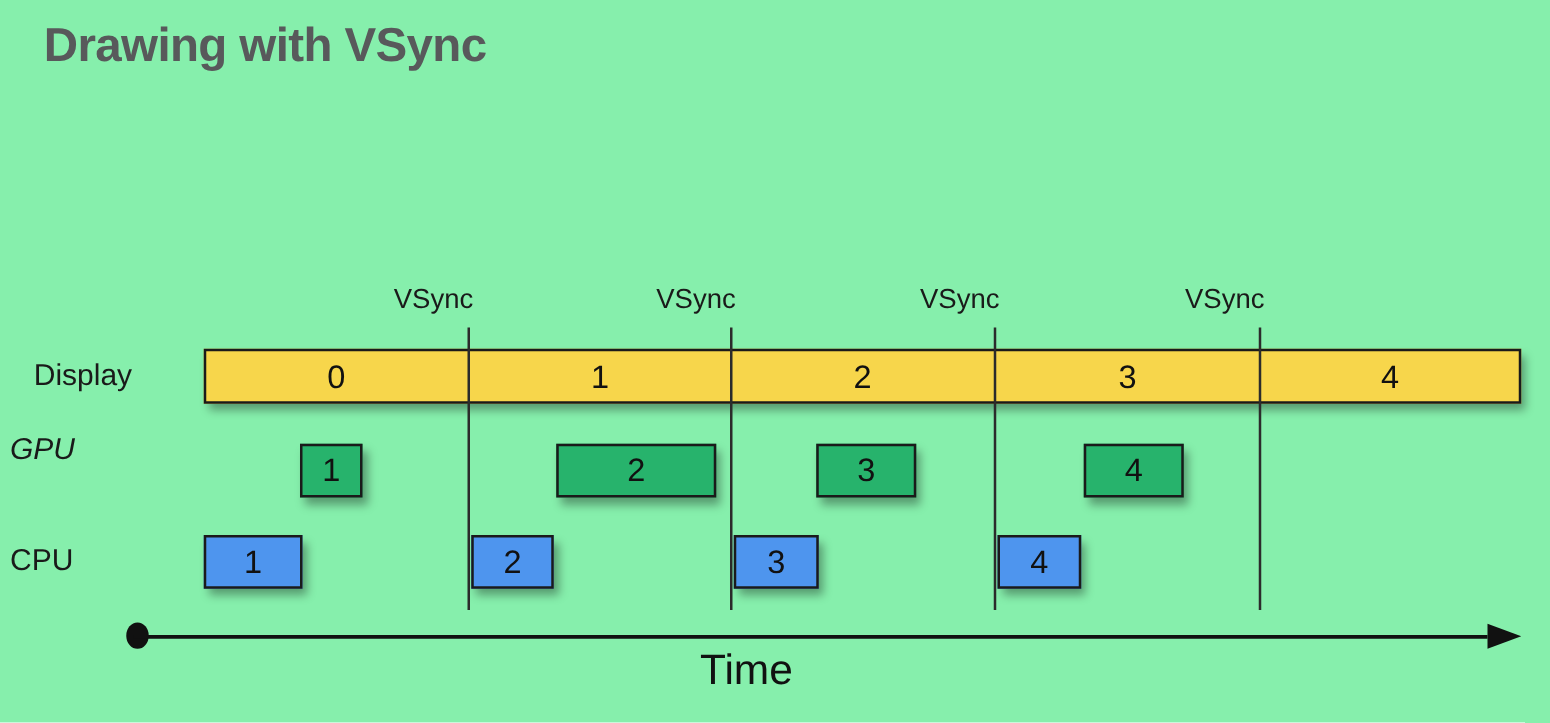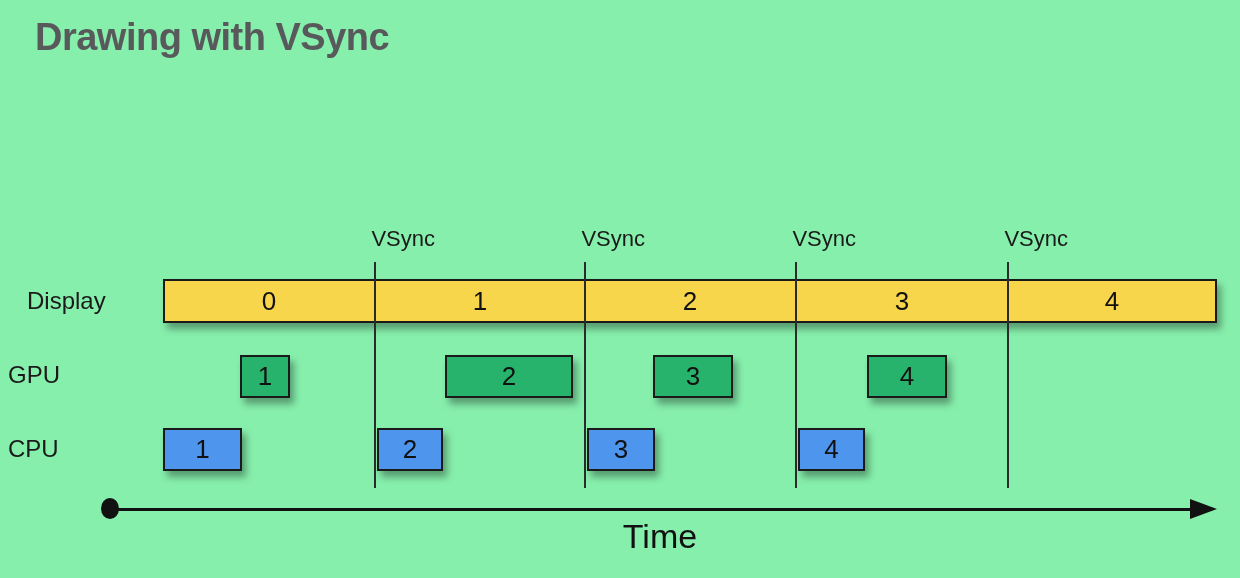--- a/index.html
+++ b/index.html
@@ -17,21 +17,21 @@
     left: 35px;
     top: 16px;
     font-size: 38px;
     font-weight: bold;
     letter-spacing: -0.5px;
   }
   .vsync-label {
     position: absolute;
     top: 226px;
     width: 120px;
-    text-align: right;
+    text-align: left;
     font-size: 22px;
     color: #1a1a1a;
     z-index: 6;
   }
   .vline {
     position: absolute;
     top: 262px;
     width: 2px;
     height: 226px;
     z-index: 3;
@@ -90,21 +90,21 @@
     width: 0;
     height: 0;
     border-top: 10px solid transparent;
     border-bottom: 10px solid transparent;
     z-index: 2;
   }
   .time-label {
     position: absolute;
     top: 517px;
     width: 200px;
-    text-align: center;
+    text-align: left;
     font-size: 34px;
     color: #111;
   }
 </style>
 </head>
 <body>
 
 <div id="slide">
   <div class="title" style="color: rgb(88, 89, 91);">Drawing with VSync</div>
 
@@ -131,20 +131,20 @@
       <div class="block" style="left: 445px; top: 355px; width: 124px; height: 39px; background: rgb(39, 179, 108); border-color: rgb(26, 26, 26);">2</div>
       <div class="block" style="left: 653px; top: 355px; width: 76px; height: 39px; background: rgb(39, 179, 108); border-color: rgb(26, 26, 26);">3</div>
       <div class="block" style="left: 867px; top: 355px; width: 76px; height: 39px; background: rgb(39, 179, 108); border-color: rgb(26, 26, 26);">4</div>
       <div class="block" style="left: 163px; top: 428px; width: 75px; height: 39px; background: rgb(78, 149, 238); border-color: rgb(26, 26, 26);">1</div>
       <div class="block" style="left: 377px; top: 428px; width: 62px; height: 39px; background: rgb(78, 149, 238); border-color: rgb(26, 26, 26);">2</div>
       <div class="block" style="left: 587px; top: 428px; width: 64px; height: 39px; background: rgb(78, 149, 238); border-color: rgb(26, 26, 26);">3</div>
       <div class="block" style="left: 798px; top: 428px; width: 63px; height: 39px; background: rgb(78, 149, 238); border-color: rgb(26, 26, 26);">4</div>
     </div>
 
   <div class="row-label" style="top: 287px; margin-left: 19px;">Display</div>
-  <div class="row-label" style="top: 361px;">GPU</div>
+  <div class="row-label" style="top: 346px; font-style: italic;">GPU</div>
   <div class="row-label" style="top: 435px; text-align: center;">CPU</div>
 
   <div class="axis-dot" style="background: rgb(17, 17, 17);"></div>
   <div class="axis-line" style="left: 107px; width: 1083px; background: rgb(17, 17, 17);"></div>
   <div class="axis-arrow" style="left: 1190px; border-left: 27px solid rgb(17, 17, 17);"></div>
   <div class="time-label" style="left: 560px;">Time</div>
 </div>
 
 </body></html>

